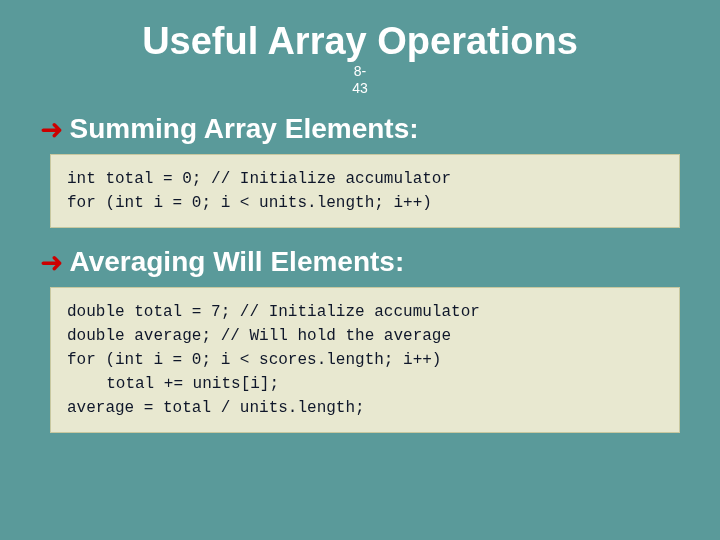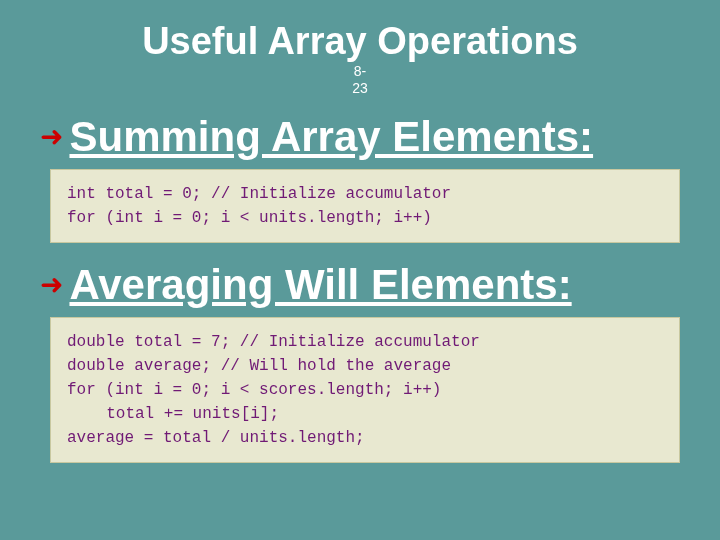--- a/index.html
+++ b/index.html
@@ -52,36 +52,35 @@
     }
 
     .bullet-icon {
       font-size: 28px;
       color: #cc0000;
       margin-right: 6px;
       display: inline-block;
     }
 
     .section-title {
-      font-size: 42px;
+      font-size: 28px;
       font-weight: bold;
       color: #ffffff;
       font-family: Arial, sans-serif;
-      text-decoration: underline;
     }
 
     .code-block {
       background-color: #e8e8d0;
       border: 1px solid #c8c8a0;
       padding: 12px 16px;
       margin-bottom: 18px;
       margin-left: 10px;
       font-family: 'Courier New', Courier, monospace;
       font-size: 16px;
-      color: #701a75;
+      color: #0f172a;
       line-height: 1.5;
     }
 
     .code-block .line {
       display: block;
       white-space: pre;
     }
 
     .indent {
       padding-left: 20px;
@@ -89,21 +88,21 @@
   </style>
 </head>
 <body>
 
 <div class="slide">
 
   <div class="title-area">
     <div class="title">Useful Array Operations</div>
     <div class="slide-number">
       <span>8-</span><br>
-      <span>23</span>
+      <span>43</span>
     </div>
   </div>
 
   <div class="section-heading">
     <span class="bullet-icon">➜</span>
     <span class="section-title">Summing Array Elements:</span>
   </div>
 
   <div class="code-block">
     <span class="line">int total = 0; // Initialize accumulator</span>

